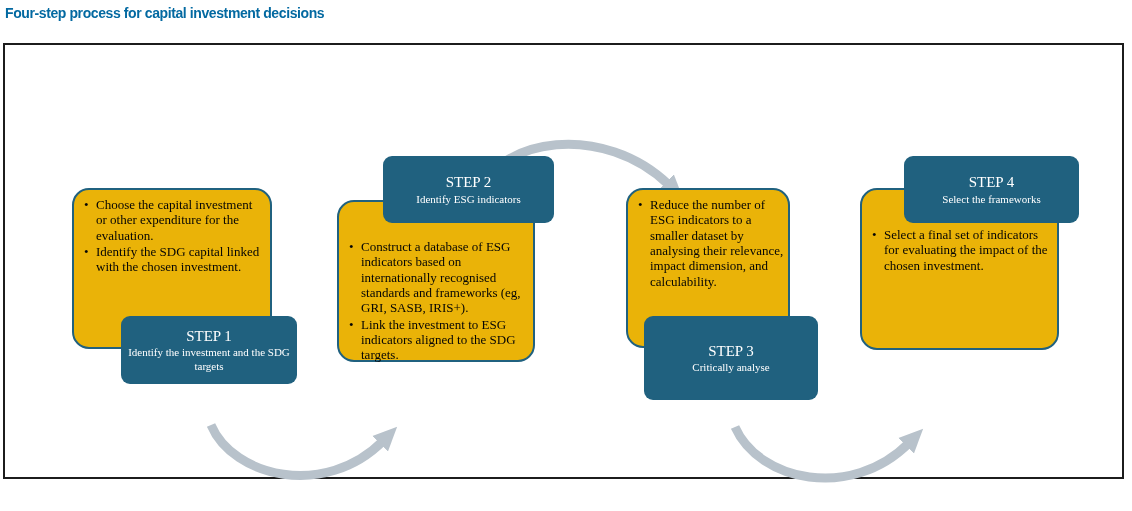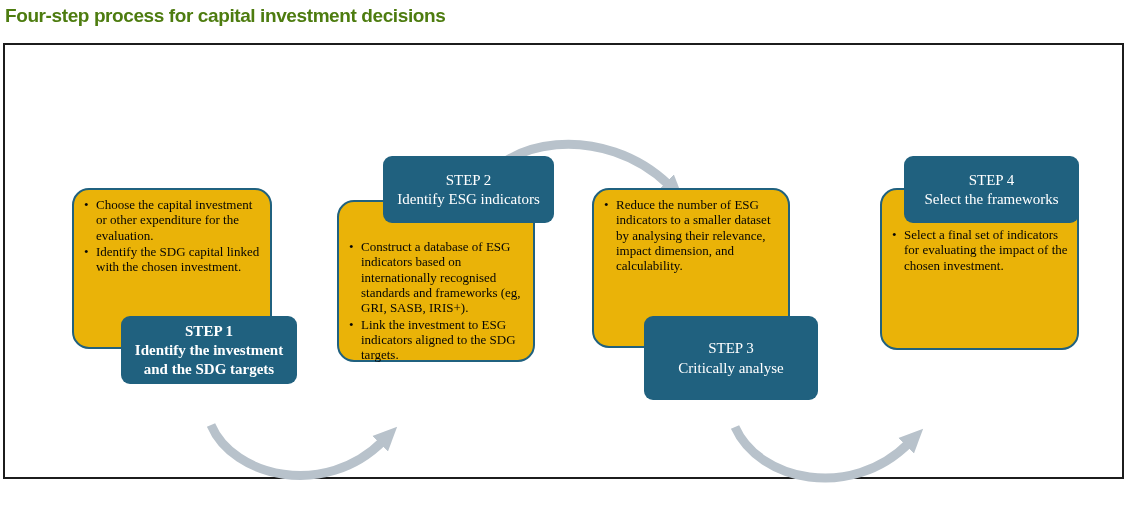--- a/index.html
+++ b/index.html
@@ -13,23 +13,23 @@
     height: 511px;
     overflow: hidden;
     font-family: "Liberation Serif", "DejaVu Serif", serif;
   }
   .page-title {
     position: absolute;
     left: 5px;
     top: 5px;
     font-family: "Liberation Sans", "DejaVu Sans", sans-serif;
     font-weight: 700;
-    font-size: 19px;
+    font-size: 14px;
     letter-spacing: -0.4px;
-    color: #4d7c0f;
+    color: #0369a1;
     white-space: nowrap;
   }
   .frame {
     position: absolute;
     left: 3px;
     top: 43px;
     width: 1121px;
     height: 436px;
     border: 2px solid #1c1c1c;
     background: #ffffff;
@@ -38,22 +38,22 @@
   .panel {
     position: absolute;
     background: #eab308;
     border: 2.5px solid #20617f;
     border-radius: 17px;
     box-sizing: border-box;
     z-index: 1;
   }
   .panel-1 { left: 72px;  top: 188px; width: 200px; height: 161px; }
   .panel-2 { left: 337px; top: 200px; width: 198px; height: 162px; }
-  .panel-3 { left: 592px; top: 188px; width: 198px; height: 160px; }
-  .panel-4 { left: 860px; top: 188px; width: 199px; height: 162px; margin-left: 20px; }
+  .panel-3 { left: 626px; top: 188px; width: 164px; height: 160px; }
+  .panel-4 { left: 860px; top: 188px; width: 199px; height: 162px; }
 
   .bullets {
     margin: 0;
     padding: 7px 4px 0 22px;
     list-style: none;
     font-size: 13px;
     line-height: 1.18;
     color: #050505;
   }
   .bullets.below-header { padding-top: 37px; }
@@ -79,24 +79,24 @@
     flex-direction: column;
     justify-content: center;
     z-index: 2;
     padding: 12px 6px;
   }
   .step-header .step-label {
     font-size: 15px;
     line-height: 1.3;
   }
   .step-header .step-name {
-    font-size: 15px;
+    font-size: 11px;
     line-height: 1.22;
   }
-  .header-1 { left: 121px; top: 316px; width: 176px; height: 68px; font-weight: bold; }
+  .header-1 { left: 121px; top: 316px; width: 176px; height: 68px; }
   .header-2 { left: 383px; top: 156px; width: 171px; height: 67px; }
   .header-3 { left: 644px; top: 316px; width: 174px; height: 84px; }
   .header-4 { left: 904px; top: 156px; width: 175px; height: 67px; }
 
   .arrow {
     position: absolute;
     z-index: 0;
     overflow: visible;
   }
   .arrow-1 { left: 192px; top: 366px; width: 212px; height: 102px; }

